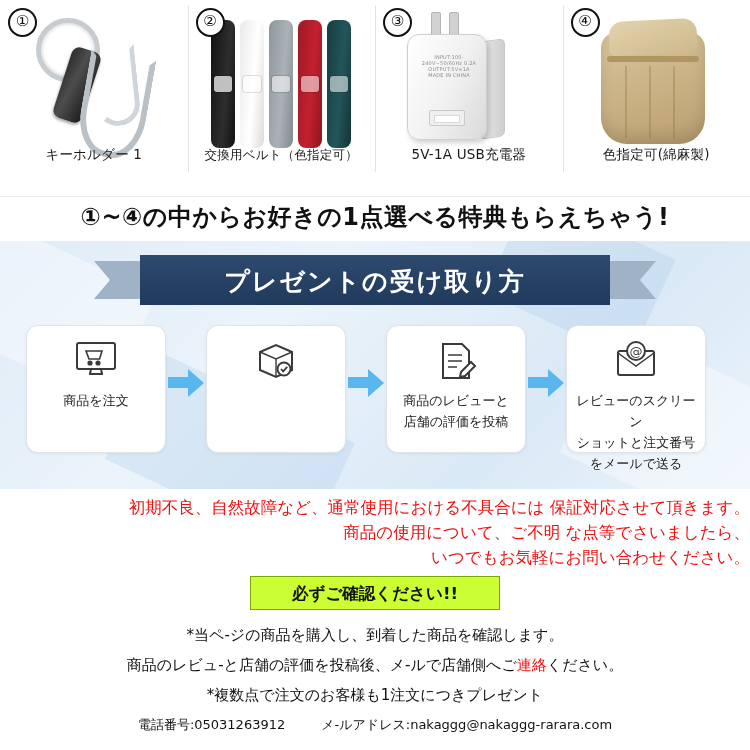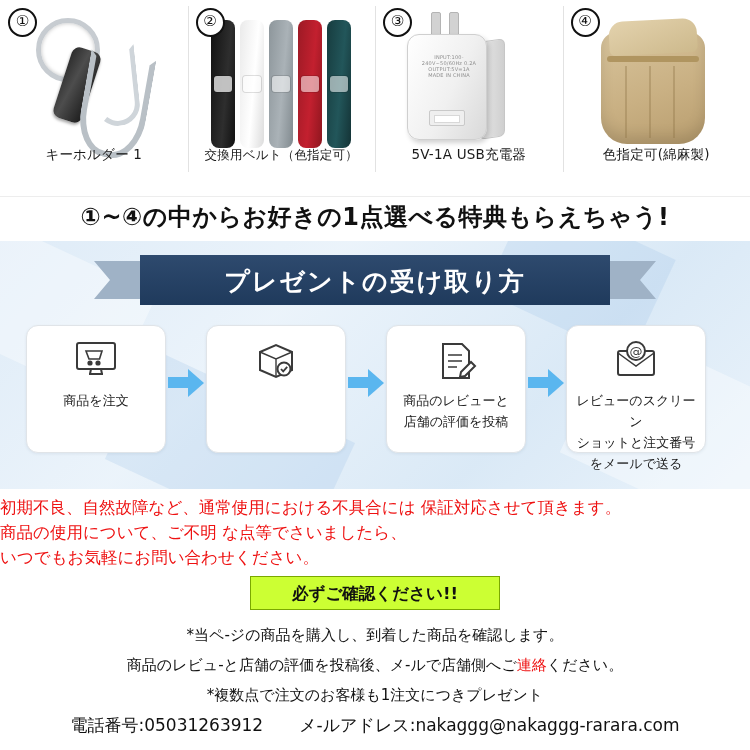--- a/index.html
+++ b/index.html
@@ -404,21 +404,21 @@
     border-top: 14px solid transparent;
     border-bottom: 14px solid transparent;
     border-left: 16px solid #5ab6ef;
   }
 
   
   .red-notice {
     position: relative;
     width: 750px;
     padding-top: 6px;
-    text-align: left;
+    text-align: right;
     color: #ee1111;
     font-size: 16.5px;
     line-height: 25px;
   }
   .red-notice .ln {
     display: block;
     white-space: nowrap;
   }
 
   
@@ -459,21 +459,21 @@
     color: #111;
     font-size: 15px;
     line-height: 30px;
   }
   .bottom-text .ln { display: block; white-space: nowrap; }
   .bottom-text .red { color: #ee1111; }
   .contact-row {
     display: flex;
     justify-content: center;
     gap: 36px;
-    font-size: 17px;
+    font-size: 13px;
     line-height: 26px;
     color: #111;
     padding-top: 2px;
   }
 </style>
 </head>
 <body>
 
 <div class="page">
 

